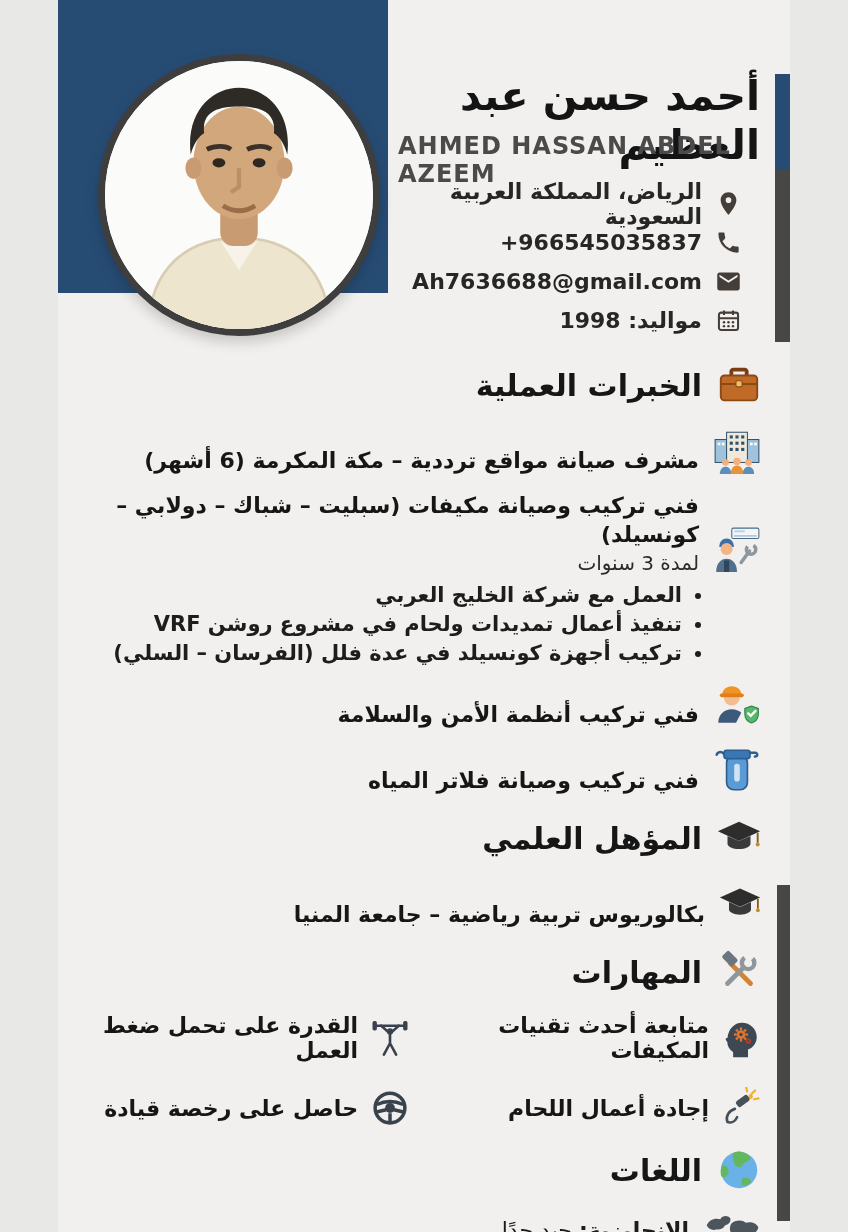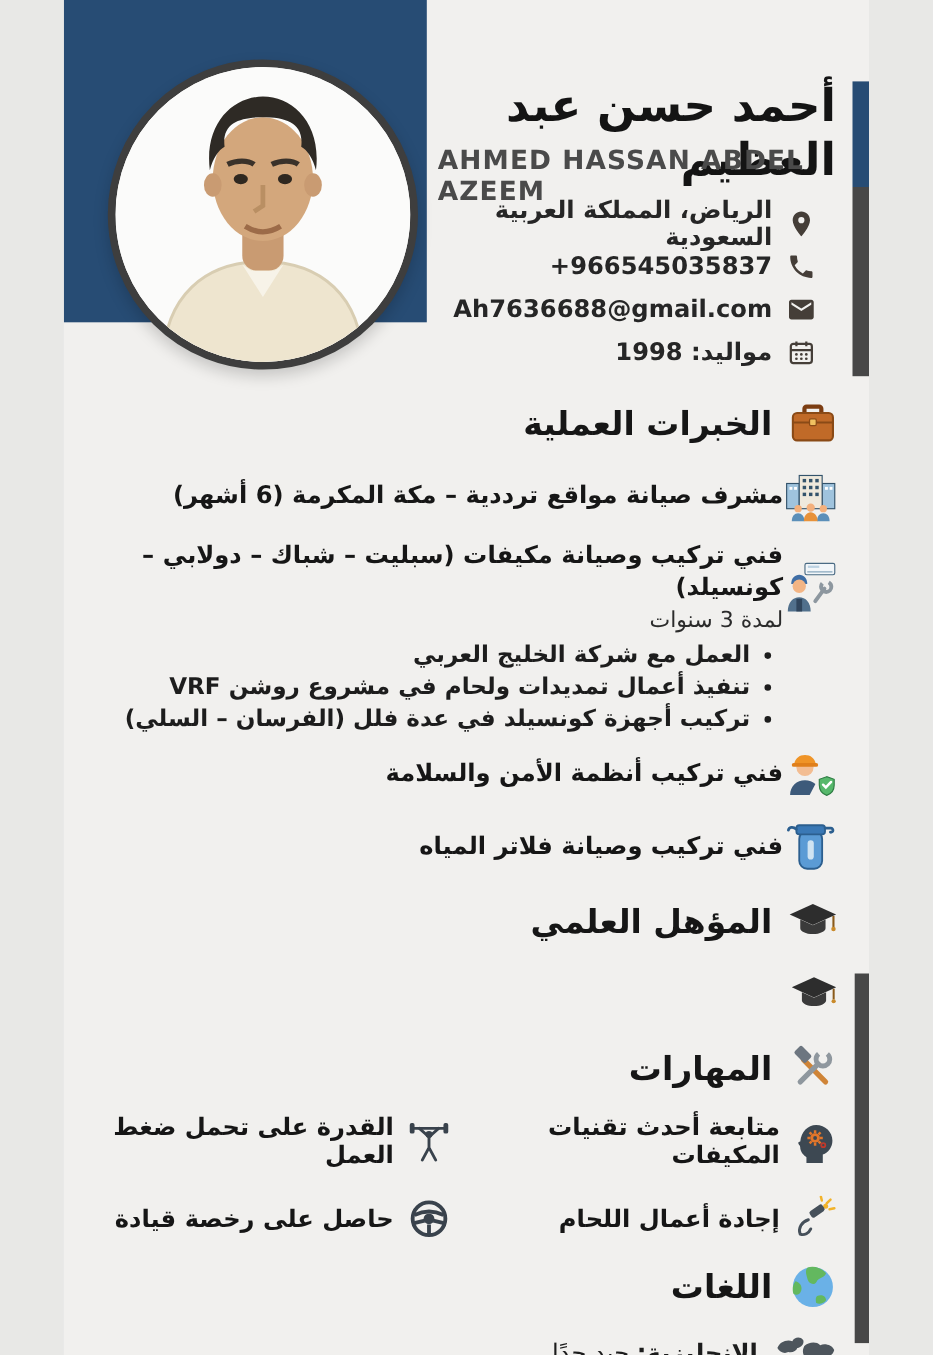--- a/index.html
+++ b/index.html
@@ -36,21 +36,21 @@
   .contact-row .txt { font-size:22px; font-weight:600; color:#262626; }
   .ci { width:27px; height:27px; flex:0 0 27px; display:flex; align-items:center; justify-content:center; }
   .ci svg { width:100%; height:100%; }
   .ltr { direction:ltr; unicode-bidi:embed; }
   
   .content { position:absolute; top:356px; right:28px; left:28px; }
   .sec-header { display:flex; align-items:center; gap:14px; margin:6px 0 18px; }
   .sec-header .title { font-size:30px; font-weight:800; color:#161616; }
   .si { width:46px; height:46px; flex:0 0 46px; display:flex; align-items:center; justify-content:center; }
   .si svg, .xi svg, .mi svg { width:100%; height:100%; }
-  .item { display:flex; align-items:center; margin-bottom:16px; }
+  .item { display:flex; align-items:flex-end; gap:13px; margin-bottom:16px; }
   .xi { width:50px; height:50px; flex:0 0 50px; display:flex; align-items:center; justify-content:center; }
   .item .itxt { font-size:22px; font-weight:700; color:#161616; line-height:1.3; }
   .item .isub { font-size:20px; font-weight:400; color:#2b2b2b; margin-top:2px; }
   .bullets { margin:0 60px 14px 0; padding-right:20px; }
   .bullets li { font-size:21px; font-weight:600; color:#1d1d1d; margin:5px 0; }
   
   .skills-grid { display:grid; grid-template-columns:1fr 1fr; column-gap:26px; row-gap:24px; margin-bottom:18px; }
   .skill { display:flex; align-items:center; gap:11px; }
   .mi { width:42px; height:42px; flex:0 0 42px; display:flex; align-items:center; justify-content:center; }
   .skill .stxt { font-size:22px; font-weight:700; color:#161616; }
@@ -254,20 +254,21 @@
 
     <div class="item" style="margin-bottom:20px">
       <span class="xi" style="width:44px;flex-basis:44px">
         <svg viewBox="0 0 48 48">
             <path d="M24 7 2 17l22 10 22-10z" fill="#2d2d2d"></path>
             <path d="M12 21.8V30c0 2.9 5.4 5.6 12 5.6S36 32.9 36 30v-8.2l-12 5.4z" fill="#3a3a3a"></path>
             <path d="M43.5 18.5V29" stroke="#8a5a1a" stroke-width="2"></path>
             <circle cx="43.5" cy="30.8" r="2.1" fill="#c98a2a"></circle>
           </svg>
       </span>
+      <span class="itxt">بكالوريوس تربية رياضية – جامعة المنيا</span>
     </div>
 
     <div class="sec-header">
       <span class="si">
         <svg viewBox="0 0 48 48">
             <line x1="15" y1="15" x2="36" y2="36" stroke="#cf8437" stroke-width="5" stroke-linecap="round"></line>
             <rect x="7" y="5" width="15" height="10" rx="2" fill="#6d7680" transform="rotate(45 14.5 10)"></rect>
             <line x1="12" y1="36" x2="29" y2="19" stroke="#8f979e" stroke-width="5" stroke-linecap="round"></line>
             <circle cx="33.5" cy="14.5" r="6.5" fill="none" stroke="#8f979e" stroke-width="4.6" stroke-dasharray="26 9"></circle>
           </svg>

